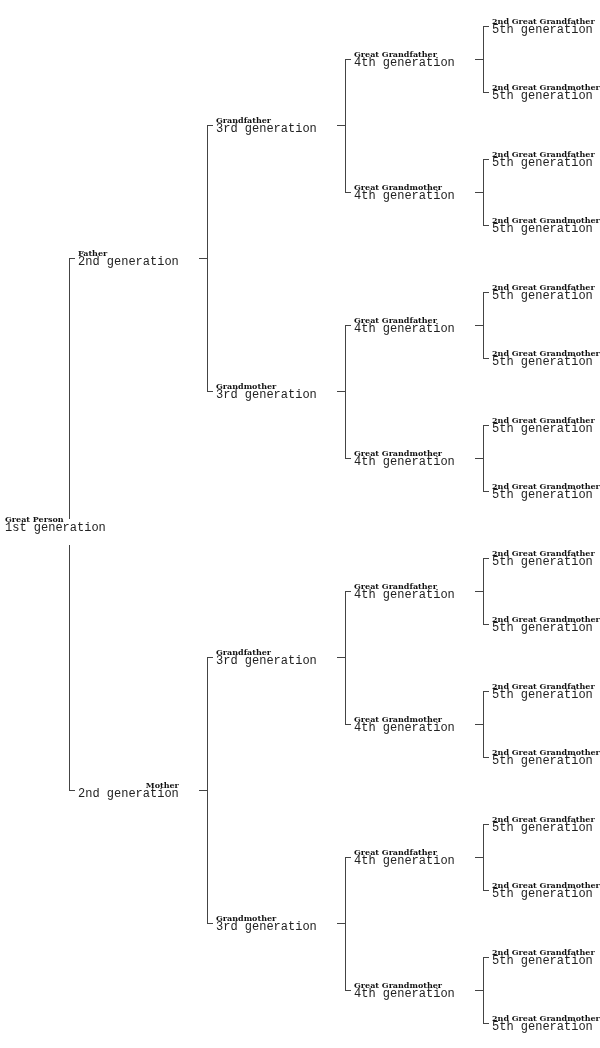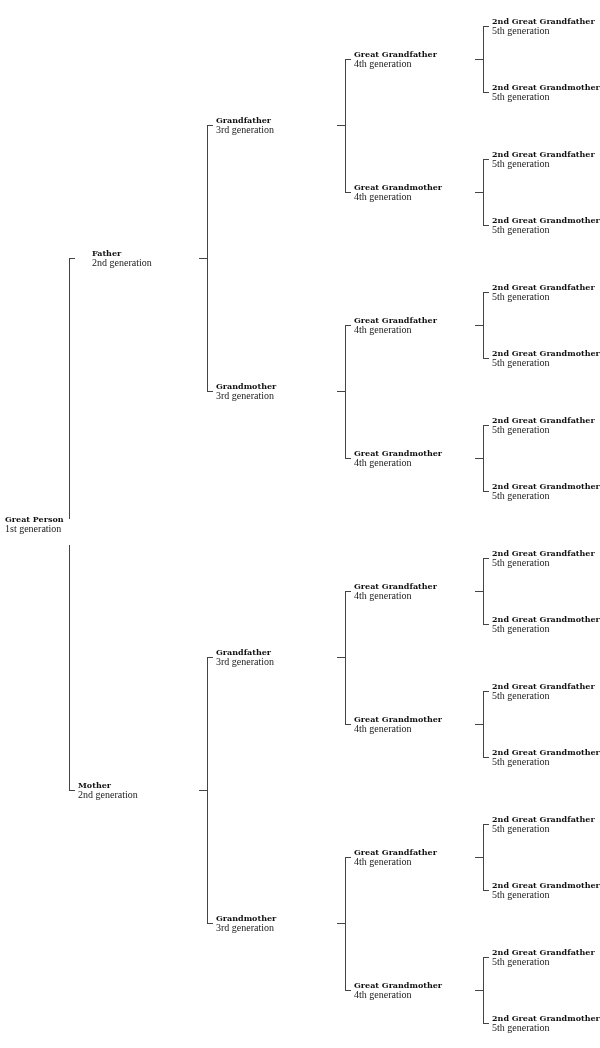--- a/index.html
+++ b/index.html
@@ -1,35 +1,35 @@
 <!DOCTYPE html>
 <html><head>
 <meta charset="utf-8">
 <style>
   html, body { margin:0; padding:0; background:#fff; }
   body { width:600px; height:1048px; position:relative; overflow:hidden; }
   .node { position:absolute; white-space:nowrap; line-height:9px; }
   .nm { font-family:"DejaVu Serif", "Liberation Serif", serif; font-weight:bold; font-size:8px; color:#111; display:block; }
-  .gen { font-family:Liberation Serif, serif; font-size:10px; color:#222; display:block; }
+  .gen { font-family:Liberation Mono, monospace; font-size:12px; color:#222; display:block; }
   .vl { position:absolute; width:1px; background:#444; }
   .hl { position:absolute; height:1px; background:#444; }
 </style>
 </head>
 <body>
 
 <div id="chart">
     <div class="node" style="left: 5px; top: 515px;">
       <span class="nm">Great Person</span>
       <span class="gen">1st generation</span>
     </div>
-    <div class="node" style="left: 92px; top: 249px;">
+    <div class="node" style="left: 78px; top: 249px;">
       <span class="nm">Father</span>
       <span class="gen">2nd generation</span>
     </div>
-    <div class="node" style="left: 78px; top: 781px;">
+    <div class="node" style="left: 78px; top: 781px; text-align: right;">
       <span class="nm">Mother</span>
       <span class="gen">2nd generation</span>
     </div>
     <div class="node" style="left: 216px; top: 116px;">
       <span class="nm">Grandfather</span>
       <span class="gen">3rd generation</span>
     </div>
     <div class="node" style="left: 216px; top: 382px;">
       <span class="nm">Grandmother</span>
       <span class="gen">3rd generation</span>

